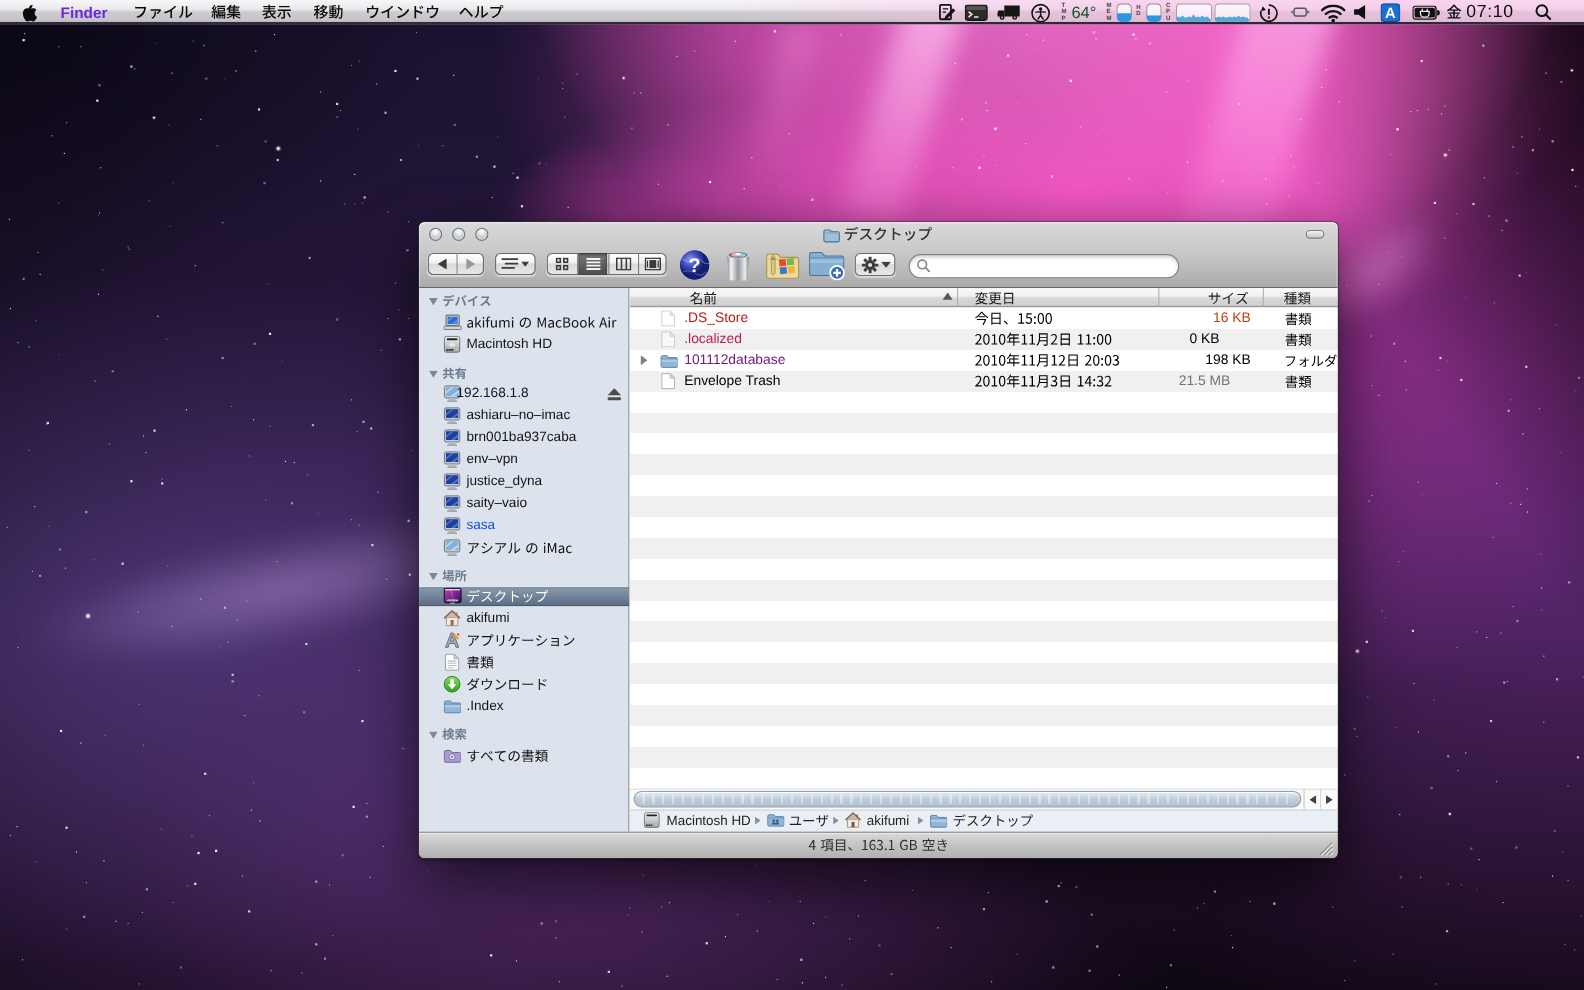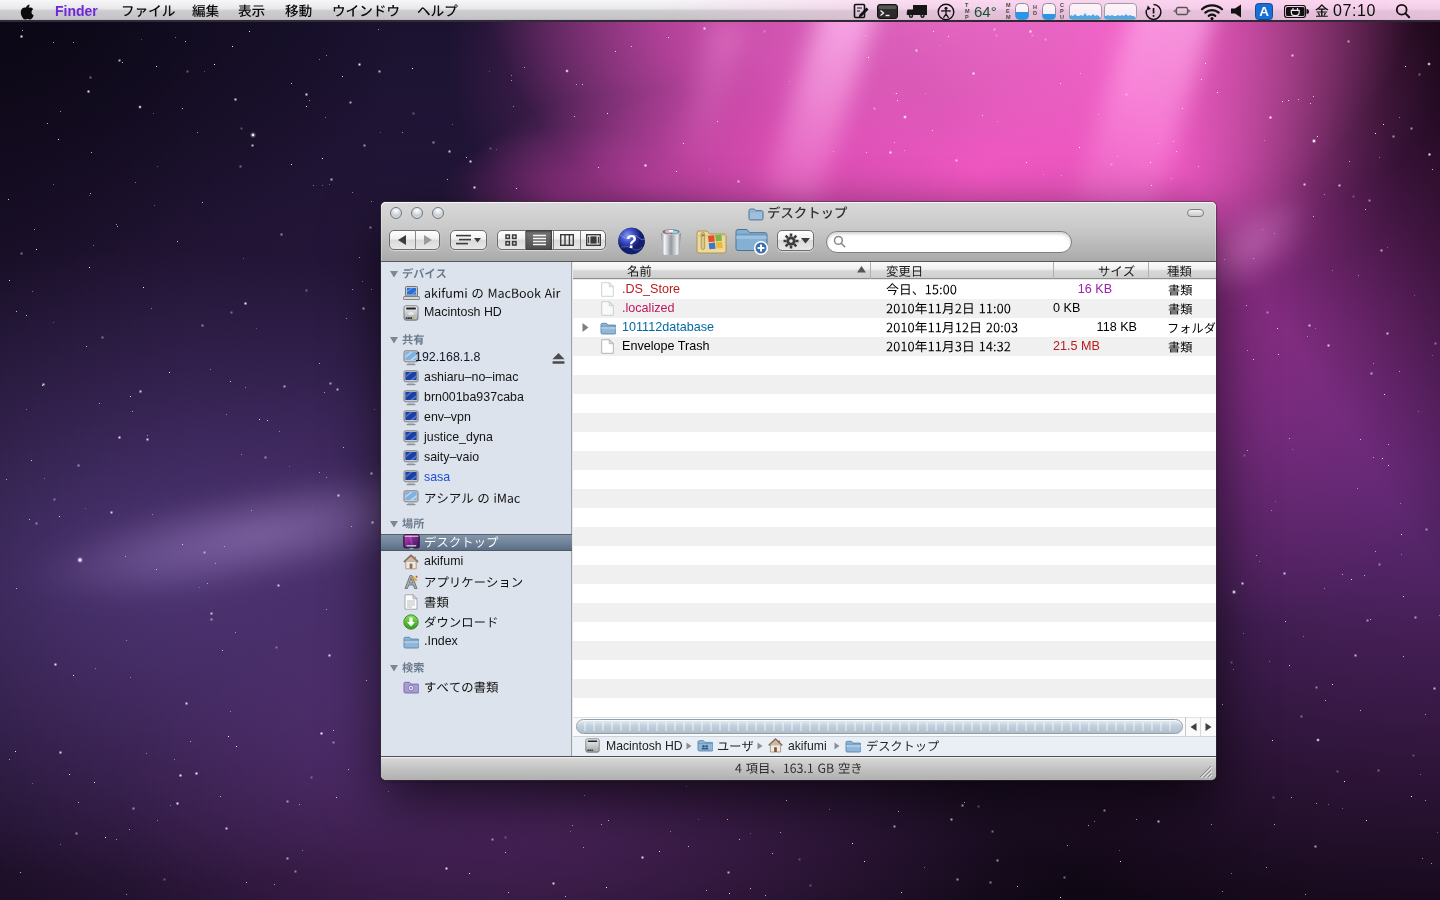--- a/index.html
+++ b/index.html
@@ -495,61 +495,61 @@
     </svg>
 <div class="abs" style="left:192px;top:78px;width:643px;height:437px;background:repeating-linear-gradient(180deg,#ffffff 0 19px,#f0f0f0 19px 38px)"></div>
 <svg class="abs" style="left:220px;top:80.0px;opacity:.6" width="13" height="15" viewBox="0 0 13 15">
       <path d="M0.7 0.7 h7.6 l4 4 V14.3 H0.7z" fill="#fff" stroke="#a8aeb4" stroke-width=".9"></path>
       <path d="M8.3 0.7 l4 4 h-4z" fill="#dde1e5" stroke="#a8aeb4" stroke-width=".8"></path>
     </svg>
 <div class="abs" style="left:241px;top:79.89999999999998px;font:12.6px 'Liberation Sans';color:#b91c1c">.DS_Store</div>
 <svg style="position:absolute;left:504px;top:79.845px;overflow:visible" width="73" height="16">
       <path transform="translate(1,12.255)" d="M6.4 -9.9C7.6 -8.3 9.8 -6.3 11.8 -5C12 -5.3 12.2 -5.7 12.5 -5.9C10.5 -7 8.2 -8.9 6.8 -10.9H5.9C4.9 -9.2 2.7 -7 0.5 -5.7C0.7 -5.5 0.9 -5.2 1.1 -5C3.3 -6.3 5.3 -8.3 6.4 -9.9ZM3.6 -6.8V-5.9H9.3V-6.8ZM2 -4.2V-3.3H9.2C8.7 -2.1 7.9 -0.5 7.2 0.8L8.3 1.1C9.1 -0.5 10.1 -2.6 10.7 -4.1L9.9 -4.3L9.7 -4.2ZM16.2 -4.5H22.6V-0.9H16.2ZM16.2 -5.5V-9H22.6V-5.5ZM15.2 -10V0.9H16.2V0.1H22.6V0.8H23.6V-10ZM29.3 0.7 30.2 -0C29.4 -1 28.2 -2.1 27.3 -2.9L26.5 -2.2C27.4 -1.4 28.5 -0.3 29.3 0.7ZM39.8 0H45V-1H43.1V-9.5H42.2C41.7 -9.2 41.1 -8.9 40.3 -8.8V-8H42V-1H39.8ZM49.2 0.2C50.8 0.2 52.3 -1 52.3 -3.1C52.3 -5.2 51 -6.1 49.5 -6.1C48.9 -6.1 48.5 -5.9 48.1 -5.7L48.3 -8.4H51.9V-9.5H47.3L47 -5L47.6 -4.6C48.1 -5 48.5 -5.2 49.2 -5.2C50.4 -5.2 51.1 -4.4 51.1 -3C51.1 -1.7 50.2 -0.8 49.1 -0.8C48 -0.8 47.3 -1.3 46.8 -1.9L46.2 -1.1C46.9 -0.5 47.8 0.2 49.2 0.2ZM54.8 -5C55.3 -5 55.7 -5.4 55.7 -5.9C55.7 -6.5 55.3 -6.8 54.8 -6.8C54.3 -6.8 54 -6.5 54 -5.9C54 -5.4 54.3 -5 54.8 -5ZM54.8 0.2C55.3 0.2 55.7 -0.2 55.7 -0.7C55.7 -1.3 55.3 -1.6 54.8 -1.6C54.3 -1.6 54 -1.3 54 -0.7C54 -0.2 54.3 0.2 54.8 0.2ZM60.2 0.2C62 0.2 63.1 -1.5 63.1 -4.8C63.1 -8 62 -9.6 60.2 -9.6C58.4 -9.6 57.3 -8 57.3 -4.8C57.3 -1.5 58.4 0.2 60.2 0.2ZM60.2 -0.8C59.1 -0.8 58.4 -2 58.4 -4.8C58.4 -7.5 59.1 -8.7 60.2 -8.7C61.3 -8.7 62 -7.5 62 -4.8C62 -2 61.3 -0.8 60.2 -0.8ZM67.4 0.2C69.1 0.2 70.3 -1.5 70.3 -4.8C70.3 -8 69.1 -9.6 67.4 -9.6C65.5 -9.6 64.4 -8 64.4 -4.8C64.4 -1.5 65.5 0.2 67.4 0.2ZM67.4 -0.8C66.3 -0.8 65.5 -2 65.5 -4.8C65.5 -7.5 66.3 -8.7 67.4 -8.7C68.4 -8.7 69.2 -7.5 69.2 -4.8C69.2 -2 68.4 -0.8 67.4 -0.8Z" fill="#000"></path>
     </svg>
-<div class="abs" style="left:672px;top:79.89999999999998px;width:84px;text-align:center;font:12.6px 'Liberation Sans';color:#a21caf">16 KB</div>
+<div class="abs" style="left:672px;top:79.89999999999998px;width:84px;text-align:right;font:12.6px 'Liberation Sans';color:#c2410c">16 KB</div>
 <svg style="position:absolute;left:786px;top:80.51px;overflow:visible" width="27" height="15">
       <path transform="translate(1,11.59)" d="M3.1 -0.8H9.2V-0H3.1ZM3.1 -1.4V-2.2H9.2V-1.4ZM2.2 -2.8V1H3.1V0.6H9.2V1H10.1V-2.8ZM0.7 -4.1V-3.4H11.5V-4.1H6.5V-4.8H10.7V-5.4H6.5V-6.1H10V-7.4H11.5V-8.1H10V-9.4H6.5V-10.3H5.6V-9.4H2V-8.8H5.6V-8.1H0.7V-7.4H5.6V-6.7H1.8V-6.1H5.6V-5.4H1.5V-4.8H5.6V-4.1ZM6.5 -8.8H9.1V-8.1H6.5ZM6.5 -6.7V-7.4H9.1V-6.7ZM17.1 -10C16.9 -9.6 16.6 -8.9 16.4 -8.5L17 -8.3C17.3 -8.6 17.6 -9.2 17.8 -9.7ZM13.1 -9.7C13.4 -9.3 13.7 -8.7 13.7 -8.3L14.4 -8.6C14.3 -8.9 14 -9.5 13.7 -10ZM19.3 -5.1H22.6V-4H19.3ZM19.3 -3.3H22.6V-2.1H19.3ZM19.3 -7H22.6V-5.8H19.3ZM19.6 -1.1C19.1 -0.6 18.1 0 17.2 0.4C17.4 0.5 17.7 0.8 17.8 1C18.7 0.6 19.8 -0 20.4 -0.7ZM21.4 -0.6C22.1 -0.2 23 0.5 23.4 1L24.1 0.5C23.7 0 22.7 -0.6 22 -1.1ZM15 -4.5V-3.4H12.8V-2.6H15C14.8 -1.7 14.4 -0.7 12.6 0.1C12.8 0.2 13 0.6 13.1 0.8C14.5 0.2 15.1 -0.6 15.5 -1.3C16.2 -0.8 16.9 -0.2 17.3 0.2L17.9 -0.5C17.4 -0.9 16.5 -1.6 15.7 -2.1C15.8 -2.3 15.8 -2.5 15.8 -2.6H18V-3.4H15.8V-4.5ZM15 -10.1V-8.1H12.8V-7.3H14.7C14.2 -6.6 13.4 -5.8 12.6 -5.4C12.8 -5.2 13.1 -4.9 13.2 -4.7C13.8 -5.1 14.5 -5.8 15 -6.5V-4.7H15.8V-6.4C16.4 -6 17.2 -5.4 17.6 -5.1L18.1 -5.7C17.7 -6 16.3 -6.9 15.8 -7.2V-7.3H18V-8.1H15.8V-10.1ZM18.5 -7.7V-1.4H23.5V-7.7H21L21.4 -8.9H23.9V-9.7H18.1V-8.9H20.4C20.3 -8.5 20.2 -8.1 20.1 -7.7Z" fill="#000"></path>
     </svg>
 <svg class="abs" style="left:220px;top:99.0px;opacity:.6" width="13" height="15" viewBox="0 0 13 15">
       <path d="M0.7 0.7 h7.6 l4 4 V14.3 H0.7z" fill="#fff" stroke="#a8aeb4" stroke-width=".9"></path>
       <path d="M8.3 0.7 l4 4 h-4z" fill="#dde1e5" stroke="#a8aeb4" stroke-width=".8"></path>
     </svg>
 <div class="abs" style="left:241px;top:98.89999999999998px;font:12.6px 'Liberation Sans';color:#be185d">.localized</div>
 <svg style="position:absolute;left:504px;top:98.845px;overflow:visible" width="127" height="16">
       <path transform="translate(1,12.255)" d="M0.6 0H6.5V-1H3.9C3.4 -1 2.8 -1 2.3 -0.9C4.6 -3 6.1 -5 6.1 -6.8C6.1 -8.5 5 -9.6 3.3 -9.6C2.1 -9.6 1.3 -9.1 0.5 -8.2L1.2 -7.6C1.7 -8.2 2.4 -8.7 3.2 -8.7C4.3 -8.7 4.9 -7.9 4.9 -6.8C4.9 -5.2 3.5 -3.3 0.6 -0.7ZM10.7 0.2C12.5 0.2 13.7 -1.5 13.7 -4.8C13.7 -8 12.5 -9.6 10.7 -9.6C8.9 -9.6 7.8 -8 7.8 -4.8C7.8 -1.5 8.9 0.2 10.7 0.2ZM10.7 -0.8C9.7 -0.8 8.9 -2 8.9 -4.8C8.9 -7.5 9.7 -8.7 10.7 -8.7C11.8 -8.7 12.6 -7.5 12.6 -4.8C12.6 -2 11.8 -0.8 10.7 -0.8ZM15.5 0H20.6V-1H18.7V-9.5H17.8C17.3 -9.2 16.7 -8.9 15.9 -8.8V-8H17.6V-1H15.5ZM25.1 0.2C26.9 0.2 28 -1.5 28 -4.8C28 -8 26.9 -9.6 25.1 -9.6C23.3 -9.6 22.1 -8 22.1 -4.8C22.1 -1.5 23.3 0.2 25.1 0.2ZM25.1 -0.8C24 -0.8 23.3 -2 23.3 -4.8C23.3 -7.5 24 -8.7 25.1 -8.7C26.1 -8.7 26.9 -7.5 26.9 -4.8C26.9 -2 26.1 -0.8 25.1 -0.8ZM29.3 -2.9V-1.9H35.2V1H36.2V-1.9H40.9V-2.9H36.2V-5.4H40V-6.4H36.2V-8.3H40.3V-9.3H32.6C32.8 -9.7 33 -10.2 33.2 -10.6L32.2 -10.9C31.6 -9.1 30.5 -7.5 29.3 -6.4C29.5 -6.3 29.9 -5.9 30.1 -5.8C30.8 -6.5 31.5 -7.3 32.1 -8.3H35.2V-6.4H31.4V-2.9ZM32.4 -2.9V-5.4H35.2V-2.9ZM42.7 0H47.9V-1H46V-9.5H45.1C44.5 -9.2 43.9 -8.9 43.1 -8.8V-8H44.8V-1H42.7ZM49.8 0H55V-1H53.1V-9.5H52.2C51.7 -9.2 51.1 -8.9 50.3 -8.8V-8H51.9V-1H49.8ZM58.5 -10.2V-6.2C58.5 -4.1 58.3 -1.5 56.2 0.3C56.5 0.5 56.8 0.8 57 1C58.2 -0.1 58.9 -1.5 59.2 -3H65.4V-0.4C65.4 -0.1 65.3 -0 65 -0C64.7 -0 63.7 0 62.6 -0C62.8 0.2 63 0.7 63 1C64.4 1 65.3 1 65.8 0.8C66.3 0.6 66.4 0.3 66.4 -0.4V-10.2ZM59.5 -9.2H65.4V-7H59.5ZM59.5 -6.1H65.4V-3.9H59.4C59.5 -4.7 59.5 -5.4 59.5 -6.1ZM69.3 0H75.3V-1H72.7C72.2 -1 71.6 -1 71.1 -0.9C73.3 -3 74.8 -5 74.8 -6.8C74.8 -8.5 73.7 -9.6 72.1 -9.6C70.9 -9.6 70 -9.1 69.3 -8.2L70 -7.6C70.5 -8.2 71.1 -8.7 71.9 -8.7C73.1 -8.7 73.7 -7.9 73.7 -6.8C73.7 -5.2 72.3 -3.3 69.3 -0.7ZM79.2 -4.5H85.6V-0.9H79.2ZM79.2 -5.5V-9H85.6V-5.5ZM78.2 -10V0.9H79.2V0.1H85.6V0.8H86.6V-10ZM93.8 0H99V-1H97.1V-9.5H96.2C95.7 -9.2 95.1 -8.9 94.2 -8.8V-8H95.9V-1H93.8ZM101 0H106.2V-1H104.3V-9.5H103.4C102.9 -9.2 102.2 -8.9 101.4 -8.8V-8H103.1V-1H101ZM108.8 -5C109.3 -5 109.6 -5.4 109.6 -5.9C109.6 -6.5 109.3 -6.8 108.8 -6.8C108.3 -6.8 107.9 -6.5 107.9 -5.9C107.9 -5.4 108.3 -5 108.8 -5ZM108.8 0.2C109.3 0.2 109.6 -0.2 109.6 -0.7C109.6 -1.3 109.3 -1.6 108.8 -1.6C108.3 -1.6 107.9 -1.3 107.9 -0.7C107.9 -0.2 108.3 0.2 108.8 0.2ZM114.2 0.2C116 0.2 117.1 -1.5 117.1 -4.8C117.1 -8 116 -9.6 114.2 -9.6C112.4 -9.6 111.2 -8 111.2 -4.8C111.2 -1.5 112.4 0.2 114.2 0.2ZM114.2 -0.8C113.1 -0.8 112.4 -2 112.4 -4.8C112.4 -7.5 113.1 -8.7 114.2 -8.7C115.2 -8.7 116 -7.5 116 -4.8C116 -2 115.2 -0.8 114.2 -0.8ZM121.3 0.2C123.1 0.2 124.3 -1.5 124.3 -4.8C124.3 -8 123.1 -9.6 121.3 -9.6C119.5 -9.6 118.4 -8 118.4 -4.8C118.4 -1.5 119.5 0.2 121.3 0.2ZM121.3 -0.8C120.3 -0.8 119.5 -2 119.5 -4.8C119.5 -7.5 120.3 -8.7 121.3 -8.7C122.4 -8.7 123.1 -7.5 123.1 -4.8C123.1 -2 122.4 -0.8 121.3 -0.8Z" fill="#000"></path>
     </svg>
-<div class="abs" style="left:672px;top:98.89999999999998px;width:84px;text-align:left;font:12.6px 'Liberation Sans';color:#000">0 KB</div>
+<div class="abs" style="left:672px;top:98.89999999999998px;width:84px;text-align:center;font:12.6px 'Liberation Sans';color:#000">0 KB</div>
 <svg style="position:absolute;left:786px;top:99.51px;overflow:visible" width="27" height="15">
       <path transform="translate(1,11.59)" d="M3.1 -0.8H9.2V-0H3.1ZM3.1 -1.4V-2.2H9.2V-1.4ZM2.2 -2.8V1H3.1V0.6H9.2V1H10.1V-2.8ZM0.7 -4.1V-3.4H11.5V-4.1H6.5V-4.8H10.7V-5.4H6.5V-6.1H10V-7.4H11.5V-8.1H10V-9.4H6.5V-10.3H5.6V-9.4H2V-8.8H5.6V-8.1H0.7V-7.4H5.6V-6.7H1.8V-6.1H5.6V-5.4H1.5V-4.8H5.6V-4.1ZM6.5 -8.8H9.1V-8.1H6.5ZM6.5 -6.7V-7.4H9.1V-6.7ZM17.1 -10C16.9 -9.6 16.6 -8.9 16.4 -8.5L17 -8.3C17.3 -8.6 17.6 -9.2 17.8 -9.7ZM13.1 -9.7C13.4 -9.3 13.7 -8.7 13.7 -8.3L14.4 -8.6C14.3 -8.9 14 -9.5 13.7 -10ZM19.3 -5.1H22.6V-4H19.3ZM19.3 -3.3H22.6V-2.1H19.3ZM19.3 -7H22.6V-5.8H19.3ZM19.6 -1.1C19.1 -0.6 18.1 0 17.2 0.4C17.4 0.5 17.7 0.8 17.8 1C18.7 0.6 19.8 -0 20.4 -0.7ZM21.4 -0.6C22.1 -0.2 23 0.5 23.4 1L24.1 0.5C23.7 0 22.7 -0.6 22 -1.1ZM15 -4.5V-3.4H12.8V-2.6H15C14.8 -1.7 14.4 -0.7 12.6 0.1C12.8 0.2 13 0.6 13.1 0.8C14.5 0.2 15.1 -0.6 15.5 -1.3C16.2 -0.8 16.9 -0.2 17.3 0.2L17.9 -0.5C17.4 -0.9 16.5 -1.6 15.7 -2.1C15.8 -2.3 15.8 -2.5 15.8 -2.6H18V-3.4H15.8V-4.5ZM15 -10.1V-8.1H12.8V-7.3H14.7C14.2 -6.6 13.4 -5.8 12.6 -5.4C12.8 -5.2 13.1 -4.9 13.2 -4.7C13.8 -5.1 14.5 -5.8 15 -6.5V-4.7H15.8V-6.4C16.4 -6 17.2 -5.4 17.6 -5.1L18.1 -5.7C17.7 -6 16.3 -6.9 15.8 -7.2V-7.3H18V-8.1H15.8V-10.1ZM18.5 -7.7V-1.4H23.5V-7.7H21L21.4 -8.9H23.9V-9.7H18.1V-8.9H20.4C20.3 -8.5 20.2 -8.1 20.1 -7.7Z" fill="#000"></path>
     </svg>
 <svg class="abs" style="left:201px;top:121.0px" width="7" height="9" viewBox="0 0 7 9">
       <path d="M0.5 0 L6.5 4.5 L0.5 9z" fill="#7f7f7f"></path>
     </svg>
 <svg class="abs" style="left:219px;top:117.5px" width="16" height="16" viewBox="0 0 16 16">
       <path d="M1 4.6 a1.3 1.3 0 0 1 1.3-1.3 h4.2 l1.5 1.8 h6.7 a1.3 1.3 0 0 1 1.3 1.3 v6.3 a1.3 1.3 0 0 1 -1.3 1.3 H2.3 A1.3 1.3 0 0 1 1 12.7z" fill="#8fb7d9" stroke="#5a85aa" stroke-width=".9"></path>
 <path d="M1 6.6 h15 v-1 h-15z" fill="#5a85aa" opacity=".55"></path>
 <path d="M1 7 h15 v2.2 h-15z" fill="rgba(255,255,255,.25)"></path>
     </svg>
-<div class="abs" style="left:241px;top:117.89999999999998px;font:12.6px 'Liberation Sans';color:#0369a1">101112database</div>
+<div class="abs" style="left:241px;top:117.89999999999998px;font:12.6px 'Liberation Sans';color:#701a75">101112database</div>
 <svg style="position:absolute;left:504px;top:117.845px;overflow:visible" width="135" height="16">
       <path transform="translate(1,12.255)" d="M0.6 0H6.5V-1H3.9C3.4 -1 2.8 -1 2.3 -0.9C4.6 -3 6.1 -5 6.1 -6.8C6.1 -8.5 5 -9.6 3.3 -9.6C2.1 -9.6 1.3 -9.1 0.5 -8.2L1.2 -7.6C1.7 -8.2 2.4 -8.7 3.2 -8.7C4.3 -8.7 4.9 -7.9 4.9 -6.8C4.9 -5.2 3.5 -3.3 0.6 -0.7ZM10.7 0.2C12.5 0.2 13.7 -1.5 13.7 -4.8C13.7 -8 12.5 -9.6 10.7 -9.6C8.9 -9.6 7.8 -8 7.8 -4.8C7.8 -1.5 8.9 0.2 10.7 0.2ZM10.7 -0.8C9.7 -0.8 8.9 -2 8.9 -4.8C8.9 -7.5 9.7 -8.7 10.7 -8.7C11.8 -8.7 12.6 -7.5 12.6 -4.8C12.6 -2 11.8 -0.8 10.7 -0.8ZM15.5 0H20.6V-1H18.7V-9.5H17.8C17.3 -9.2 16.7 -8.9 15.9 -8.8V-8H17.6V-1H15.5ZM25.1 0.2C26.9 0.2 28 -1.5 28 -4.8C28 -8 26.9 -9.6 25.1 -9.6C23.3 -9.6 22.1 -8 22.1 -4.8C22.1 -1.5 23.3 0.2 25.1 0.2ZM25.1 -0.8C24 -0.8 23.3 -2 23.3 -4.8C23.3 -7.5 24 -8.7 25.1 -8.7C26.1 -8.7 26.9 -7.5 26.9 -4.8C26.9 -2 26.1 -0.8 25.1 -0.8ZM29.3 -2.9V-1.9H35.2V1H36.2V-1.9H40.9V-2.9H36.2V-5.4H40V-6.4H36.2V-8.3H40.3V-9.3H32.6C32.8 -9.7 33 -10.2 33.2 -10.6L32.2 -10.9C31.6 -9.1 30.5 -7.5 29.3 -6.4C29.5 -6.3 29.9 -5.9 30.1 -5.8C30.8 -6.5 31.5 -7.3 32.1 -8.3H35.2V-6.4H31.4V-2.9ZM32.4 -2.9V-5.4H35.2V-2.9ZM42.7 0H47.9V-1H46V-9.5H45.1C44.5 -9.2 43.9 -8.9 43.1 -8.8V-8H44.8V-1H42.7ZM49.8 0H55V-1H53.1V-9.5H52.2C51.7 -9.2 51.1 -8.9 50.3 -8.8V-8H51.9V-1H49.8ZM58.5 -10.2V-6.2C58.5 -4.1 58.3 -1.5 56.2 0.3C56.5 0.5 56.8 0.8 57 1C58.2 -0.1 58.9 -1.5 59.2 -3H65.4V-0.4C65.4 -0.1 65.3 -0 65 -0C64.7 -0 63.7 0 62.6 -0C62.8 0.2 63 0.7 63 1C64.4 1 65.3 1 65.8 0.8C66.3 0.6 66.4 0.3 66.4 -0.4V-10.2ZM59.5 -9.2H65.4V-7H59.5ZM59.5 -6.1H65.4V-3.9H59.4C59.5 -4.7 59.5 -5.4 59.5 -6.1ZM69.9 0H75.1V-1H73.2V-9.5H72.3C71.8 -9.2 71.2 -8.9 70.3 -8.8V-8H72V-1H69.9ZM76.5 0H82.4V-1H79.8C79.3 -1 78.8 -1 78.3 -0.9C80.5 -3 82 -5 82 -6.8C82 -8.5 80.9 -9.6 79.2 -9.6C78 -9.6 77.2 -9.1 76.4 -8.2L77.1 -7.6C77.6 -8.2 78.3 -8.7 79.1 -8.7C80.3 -8.7 80.8 -7.9 80.8 -6.8C80.8 -5.2 79.5 -3.3 76.5 -0.7ZM86.3 -4.5H92.8V-0.9H86.3ZM86.3 -5.5V-9H92.8V-5.5ZM85.3 -10V0.9H86.3V0.1H92.8V0.8H93.8V-10ZM100.4 0H106.4V-1H103.7C103.3 -1 102.7 -1 102.2 -0.9C104.4 -3 105.9 -5 105.9 -6.8C105.9 -8.5 104.8 -9.6 103.1 -9.6C101.9 -9.6 101.1 -9.1 100.4 -8.2L101 -7.6C101.6 -8.2 102.2 -8.7 103 -8.7C104.2 -8.7 104.7 -7.9 104.7 -6.8C104.7 -5.2 103.4 -3.3 100.4 -0.7ZM110.6 0.2C112.4 0.2 113.5 -1.5 113.5 -4.8C113.5 -8 112.4 -9.6 110.6 -9.6C108.8 -9.6 107.7 -8 107.7 -4.8C107.7 -1.5 108.8 0.2 110.6 0.2ZM110.6 -0.8C109.5 -0.8 108.8 -2 108.8 -4.8C108.8 -7.5 109.5 -8.7 110.6 -8.7C111.7 -8.7 112.4 -7.5 112.4 -4.8C112.4 -2 111.7 -0.8 110.6 -0.8ZM116 -5C116.4 -5 116.8 -5.4 116.8 -5.9C116.8 -6.5 116.4 -6.8 116 -6.8C115.5 -6.8 115.1 -6.5 115.1 -5.9C115.1 -5.4 115.5 -5 116 -5ZM116 0.2C116.4 0.2 116.8 -0.2 116.8 -0.7C116.8 -1.3 116.4 -1.6 116 -1.6C115.5 -1.6 115.1 -1.3 115.1 -0.7C115.1 -0.2 115.5 0.2 116 0.2ZM121.3 0.2C123.1 0.2 124.3 -1.5 124.3 -4.8C124.3 -8 123.1 -9.6 121.3 -9.6C119.5 -9.6 118.4 -8 118.4 -4.8C118.4 -1.5 119.5 0.2 121.3 0.2ZM121.3 -0.8C120.3 -0.8 119.5 -2 119.5 -4.8C119.5 -7.5 120.3 -8.7 121.3 -8.7C122.4 -8.7 123.1 -7.5 123.1 -4.8C123.1 -2 122.4 -0.8 121.3 -0.8ZM128.3 0.2C130 0.2 131.3 -0.8 131.3 -2.5C131.3 -3.8 130.5 -4.7 129.3 -4.9V-5C130.4 -5.3 131 -6.1 131 -7.3C131 -8.8 129.9 -9.6 128.3 -9.6C127.2 -9.6 126.3 -9.1 125.6 -8.5L126.3 -7.8C126.8 -8.3 127.5 -8.7 128.2 -8.7C129.2 -8.7 129.8 -8.1 129.8 -7.2C129.8 -6.2 129.2 -5.4 127.2 -5.4V-4.5C129.4 -4.5 130.1 -3.7 130.1 -2.6C130.1 -1.5 129.4 -0.8 128.2 -0.8C127.2 -0.8 126.4 -1.3 125.9 -1.9L125.3 -1.1C125.9 -0.5 126.8 0.2 128.3 0.2Z" fill="#000"></path>
     </svg>
-<div class="abs" style="left:672px;top:117.89999999999998px;width:84px;text-align:right;font:12.6px 'Liberation Sans';color:#000">118 KB</div>
+<div class="abs" style="left:672px;top:117.89999999999998px;width:84px;text-align:right;font:12.6px 'Liberation Sans';color:#000">198 KB</div>
 <svg style="position:absolute;left:785px;top:118.51px;overflow:visible" width="51" height="15">
       <path transform="translate(1,11.59)" d="M10.5 -8.1 9.8 -8.6C9.5 -8.5 9.3 -8.5 9.1 -8.5C8.6 -8.5 3.7 -8.5 3 -8.5C2.6 -8.5 2.1 -8.6 1.8 -8.6V-7.5C2.1 -7.5 2.5 -7.6 3 -7.6C3.7 -7.6 8.5 -7.6 9.2 -7.6C9.1 -6.4 8.5 -4.7 7.6 -3.6C6.6 -2.3 5.2 -1.2 2.9 -0.6L3.7 0.3C5.9 -0.4 7.4 -1.6 8.5 -3C9.5 -4.3 10.1 -6.2 10.3 -7.5C10.4 -7.7 10.4 -7.9 10.5 -8.1ZM14.3 -1 15 -0.3C16.7 -1.2 18.4 -2.7 19.3 -3.9L19.3 -0.5C19.3 -0.2 19.2 -0.1 19 -0.1C18.6 -0.1 18 -0.1 17.5 -0.2L17.5 0.7C18 0.7 18.8 0.8 19.3 0.8C19.8 0.8 20.2 0.4 20.2 -0.1L20.1 -4.8H21.9C22.1 -4.8 22.5 -4.7 22.7 -4.7V-5.7C22.5 -5.7 22.1 -5.6 21.9 -5.6H20.1L20.1 -6.6C20.1 -6.9 20.1 -7.2 20.1 -7.5H19.1C19.2 -7.2 19.2 -6.9 19.2 -6.6L19.2 -5.6H15.6C15.3 -5.6 14.9 -5.7 14.7 -5.7V-4.7C14.9 -4.7 15.2 -4.8 15.6 -4.8H18.8C18 -3.5 16.2 -1.9 14.3 -1ZM30.8 -0.3 31.4 0.3C31.5 0.2 31.7 0.1 31.9 0C33.3 -0.7 35 -2 36 -3.4L35.4 -4.2C34.5 -2.8 33 -1.7 31.9 -1.2C31.9 -1.6 31.9 -7.5 31.9 -8.2C31.9 -8.7 31.9 -9.1 31.9 -9.1H30.8C30.8 -9.1 30.9 -8.7 30.9 -8.2C30.9 -7.5 30.9 -1.5 30.9 -0.9C30.9 -0.7 30.8 -0.5 30.8 -0.3ZM25.2 -0.3 26.1 0.3C27.1 -0.5 27.9 -1.7 28.3 -3C28.6 -4.3 28.7 -6.9 28.7 -8.2C28.7 -8.6 28.7 -9 28.7 -9.1H27.6C27.7 -8.9 27.7 -8.6 27.7 -8.2C27.7 -6.9 27.7 -4.4 27.3 -3.3C27 -2.1 26.2 -1 25.2 -0.3ZM47.3 -10.3 46.6 -10.1C47 -9.6 47.4 -8.9 47.6 -8.4L48.3 -8.7C48.1 -9.1 47.6 -9.9 47.3 -10.3ZM42.7 -9.3 41.6 -9.7C41.6 -9.3 41.4 -8.9 41.2 -8.7C40.7 -7.6 39.4 -5.7 37.3 -4.4L38.1 -3.8C39.5 -4.7 40.6 -5.9 41.4 -7H45.5C45.3 -6 44.6 -4.7 43.8 -3.6C43 -4.2 42.1 -4.8 41.3 -5.3L40.6 -4.6C41.4 -4.1 42.3 -3.5 43.2 -2.9C42.1 -1.7 40.5 -0.6 38.5 0.1L39.4 0.8C41.4 0.1 42.9 -1.1 44 -2.3C44.5 -1.9 45 -1.5 45.3 -1.2L46.1 -2C45.7 -2.3 45.2 -2.7 44.7 -3.1C45.6 -4.3 46.3 -5.7 46.6 -6.9C46.6 -7.1 46.8 -7.4 46.9 -7.5L46.3 -7.9L46.9 -8.2C46.7 -8.7 46.2 -9.4 45.9 -9.8L45.3 -9.6C45.6 -9.1 46 -8.4 46.3 -7.9L46.1 -8C45.9 -7.9 45.6 -7.9 45.2 -7.9H42L42.2 -8.3C42.3 -8.6 42.5 -9 42.7 -9.3Z" fill="#000"></path>
     </svg>
 <svg class="abs" style="left:220px;top:137.0px;opacity:1" width="13" height="15" viewBox="0 0 13 15">
       <path d="M0.7 0.7 h7.6 l4 4 V14.3 H0.7z" fill="#fff" stroke="#a8aeb4" stroke-width=".9"></path>
       <path d="M8.3 0.7 l4 4 h-4z" fill="#dde1e5" stroke="#a8aeb4" stroke-width=".8"></path>
     </svg>
 <div class="abs" style="left:241px;top:136.89999999999998px;font:12.6px 'Liberation Sans';color:#000">Envelope Trash</div>
 <svg style="position:absolute;left:504px;top:136.845px;overflow:visible" width="127" height="16">
       <path transform="translate(1,12.255)" d="M0.6 0H6.5V-1H3.9C3.4 -1 2.8 -1 2.3 -0.9C4.6 -3 6.1 -5 6.1 -6.8C6.1 -8.5 5 -9.6 3.3 -9.6C2.1 -9.6 1.3 -9.1 0.5 -8.2L1.2 -7.6C1.7 -8.2 2.4 -8.7 3.2 -8.7C4.3 -8.7 4.9 -7.9 4.9 -6.8C4.9 -5.2 3.5 -3.3 0.6 -0.7ZM10.7 0.2C12.5 0.2 13.7 -1.5 13.7 -4.8C13.7 -8 12.5 -9.6 10.7 -9.6C8.9 -9.6 7.8 -8 7.8 -4.8C7.8 -1.5 8.9 0.2 10.7 0.2ZM10.7 -0.8C9.7 -0.8 8.9 -2 8.9 -4.8C8.9 -7.5 9.7 -8.7 10.7 -8.7C11.8 -8.7 12.6 -7.5 12.6 -4.8C12.6 -2 11.8 -0.8 10.7 -0.8ZM15.5 0H20.6V-1H18.7V-9.5H17.8C17.3 -9.2 16.7 -8.9 15.9 -8.8V-8H17.6V-1H15.5ZM25.1 0.2C26.9 0.2 28 -1.5 28 -4.8C28 -8 26.9 -9.6 25.1 -9.6C23.3 -9.6 22.1 -8 22.1 -4.8C22.1 -1.5 23.3 0.2 25.1 0.2ZM25.1 -0.8C24 -0.8 23.3 -2 23.3 -4.8C23.3 -7.5 24 -8.7 25.1 -8.7C26.1 -8.7 26.9 -7.5 26.9 -4.8C26.9 -2 26.1 -0.8 25.1 -0.8ZM29.3 -2.9V-1.9H35.2V1H36.2V-1.9H40.9V-2.9H36.2V-5.4H40V-6.4H36.2V-8.3H40.3V-9.3H32.6C32.8 -9.7 33 -10.2 33.2 -10.6L32.2 -10.9C31.6 -9.1 30.5 -7.5 29.3 -6.4C29.5 -6.3 29.9 -5.9 30.1 -5.8C30.8 -6.5 31.5 -7.3 32.1 -8.3H35.2V-6.4H31.4V-2.9ZM32.4 -2.9V-5.4H35.2V-2.9ZM42.7 0H47.9V-1H46V-9.5H45.1C44.5 -9.2 43.9 -8.9 43.1 -8.8V-8H44.8V-1H42.7ZM49.8 0H55V-1H53.1V-9.5H52.2C51.7 -9.2 51.1 -8.9 50.3 -8.8V-8H51.9V-1H49.8ZM58.5 -10.2V-6.2C58.5 -4.1 58.3 -1.5 56.2 0.3C56.5 0.5 56.8 0.8 57 1C58.2 -0.1 58.9 -1.5 59.2 -3H65.4V-0.4C65.4 -0.1 65.3 -0 65 -0C64.7 -0 63.7 0 62.6 -0C62.8 0.2 63 0.7 63 1C64.4 1 65.3 1 65.8 0.8C66.3 0.6 66.4 0.3 66.4 -0.4V-10.2ZM59.5 -9.2H65.4V-7H59.5ZM59.5 -6.1H65.4V-3.9H59.4C59.5 -4.7 59.5 -5.4 59.5 -6.1ZM72.1 0.2C73.8 0.2 75.2 -0.8 75.2 -2.5C75.2 -3.8 74.3 -4.7 73.2 -4.9V-5C74.2 -5.3 74.9 -6.1 74.9 -7.3C74.9 -8.8 73.7 -9.6 72.1 -9.6C71 -9.6 70.2 -9.1 69.5 -8.5L70.1 -7.8C70.7 -8.3 71.3 -8.7 72.1 -8.7C73.1 -8.7 73.7 -8.1 73.7 -7.2C73.7 -6.2 73 -5.4 71.1 -5.4V-4.5C73.2 -4.5 74 -3.7 74 -2.6C74 -1.5 73.2 -0.8 72.1 -0.8C71 -0.8 70.3 -1.3 69.7 -1.9L69.1 -1.1C69.8 -0.5 70.7 0.2 72.1 0.2ZM79.2 -4.5H85.6V-0.9H79.2ZM79.2 -5.5V-9H85.6V-5.5ZM78.2 -10V0.9H79.2V0.1H85.6V0.8H86.6V-10ZM93.8 0H99V-1H97.1V-9.5H96.2C95.7 -9.2 95.1 -8.9 94.2 -8.8V-8H95.9V-1H93.8ZM104.2 0H105.3V-2.6H106.6V-3.5H105.3V-9.5H104L100.1 -3.4V-2.6H104.2ZM104.2 -3.5H101.3L103.5 -6.8C103.8 -7.2 104 -7.7 104.2 -8.2H104.3C104.3 -7.7 104.2 -6.9 104.2 -6.5ZM108.8 -5C109.3 -5 109.6 -5.4 109.6 -5.9C109.6 -6.5 109.3 -6.8 108.8 -6.8C108.3 -6.8 107.9 -6.5 107.9 -5.9C107.9 -5.4 108.3 -5 108.8 -5ZM108.8 0.2C109.3 0.2 109.6 -0.2 109.6 -0.7C109.6 -1.3 109.3 -1.6 108.8 -1.6C108.3 -1.6 107.9 -1.3 107.9 -0.7C107.9 -0.2 108.3 0.2 108.8 0.2ZM114 0.2C115.7 0.2 117 -0.8 117 -2.5C117 -3.8 116.1 -4.7 115 -4.9V-5C116 -5.3 116.7 -6.1 116.7 -7.3C116.7 -8.8 115.5 -9.6 113.9 -9.6C112.9 -9.6 112 -9.1 111.3 -8.5L111.9 -7.8C112.5 -8.3 113.1 -8.7 113.9 -8.7C114.9 -8.7 115.5 -8.1 115.5 -7.2C115.5 -6.2 114.8 -5.4 112.9 -5.4V-4.5C115.1 -4.5 115.8 -3.7 115.8 -2.6C115.8 -1.5 115 -0.8 113.9 -0.8C112.8 -0.8 112.1 -1.3 111.6 -1.9L111 -1.1C111.6 -0.5 112.5 0.2 114 0.2ZM118.3 0H124.3V-1H121.6C121.2 -1 120.6 -1 120.1 -0.9C122.3 -3 123.8 -5 123.8 -6.8C123.8 -8.5 122.7 -9.6 121.1 -9.6C119.9 -9.6 119 -9.1 118.3 -8.2L119 -7.6C119.5 -8.2 120.1 -8.7 120.9 -8.7C122.1 -8.7 122.7 -7.9 122.7 -6.8C122.7 -5.2 121.3 -3.3 118.3 -0.7Z" fill="#000"></path>
     </svg>
-<div class="abs" style="left:672px;top:136.89999999999998px;width:84px;text-align:left;font:12.6px 'Liberation Sans';color:#b91c1c">21.5 MB</div>
+<div class="abs" style="left:672px;top:136.89999999999998px;width:84px;text-align:center;font:12.6px 'Liberation Sans';color:#737373">21.5 MB</div>
 <svg style="position:absolute;left:786px;top:137.51px;overflow:visible" width="27" height="15">
       <path transform="translate(1,11.59)" d="M3.1 -0.8H9.2V-0H3.1ZM3.1 -1.4V-2.2H9.2V-1.4ZM2.2 -2.8V1H3.1V0.6H9.2V1H10.1V-2.8ZM0.7 -4.1V-3.4H11.5V-4.1H6.5V-4.8H10.7V-5.4H6.5V-6.1H10V-7.4H11.5V-8.1H10V-9.4H6.5V-10.3H5.6V-9.4H2V-8.8H5.6V-8.1H0.7V-7.4H5.6V-6.7H1.8V-6.1H5.6V-5.4H1.5V-4.8H5.6V-4.1ZM6.5 -8.8H9.1V-8.1H6.5ZM6.5 -6.7V-7.4H9.1V-6.7ZM17.1 -10C16.9 -9.6 16.6 -8.9 16.4 -8.5L17 -8.3C17.3 -8.6 17.6 -9.2 17.8 -9.7ZM13.1 -9.7C13.4 -9.3 13.7 -8.7 13.7 -8.3L14.4 -8.6C14.3 -8.9 14 -9.5 13.7 -10ZM19.3 -5.1H22.6V-4H19.3ZM19.3 -3.3H22.6V-2.1H19.3ZM19.3 -7H22.6V-5.8H19.3ZM19.6 -1.1C19.1 -0.6 18.1 0 17.2 0.4C17.4 0.5 17.7 0.8 17.8 1C18.7 0.6 19.8 -0 20.4 -0.7ZM21.4 -0.6C22.1 -0.2 23 0.5 23.4 1L24.1 0.5C23.7 0 22.7 -0.6 22 -1.1ZM15 -4.5V-3.4H12.8V-2.6H15C14.8 -1.7 14.4 -0.7 12.6 0.1C12.8 0.2 13 0.6 13.1 0.8C14.5 0.2 15.1 -0.6 15.5 -1.3C16.2 -0.8 16.9 -0.2 17.3 0.2L17.9 -0.5C17.4 -0.9 16.5 -1.6 15.7 -2.1C15.8 -2.3 15.8 -2.5 15.8 -2.6H18V-3.4H15.8V-4.5ZM15 -10.1V-8.1H12.8V-7.3H14.7C14.2 -6.6 13.4 -5.8 12.6 -5.4C12.8 -5.2 13.1 -4.9 13.2 -4.7C13.8 -5.1 14.5 -5.8 15 -6.5V-4.7H15.8V-6.4C16.4 -6 17.2 -5.4 17.6 -5.1L18.1 -5.7C17.7 -6 16.3 -6.9 15.8 -7.2V-7.3H18V-8.1H15.8V-10.1ZM18.5 -7.7V-1.4H23.5V-7.7H21L21.4 -8.9H23.9V-9.7H18.1V-8.9H20.4C20.3 -8.5 20.2 -8.1 20.1 -7.7Z" fill="#000"></path>
     </svg>
 <div class="abs" style="left:192px;top:515px;width:643px;height:19px;background:#fafafa;border-top:1px solid #e2e2e2"></div>
 <div class="abs" style="left:195px;top:517px;width:607px;height:15px;border-radius:7.5px;border:1px solid #8fa0af;background:linear-gradient(180deg,#e8eef3 0%,#c2d0dc 45%,#aebfcd 100%);box-shadow:inset 0 1px 0 rgba(255,255,255,.8)"></div>
 <div class="abs" style="left:203px;top:520px;width:591px;height:9px;background:repeating-linear-gradient(90deg,rgba(255,255,255,.38) 0 2px,rgba(255,255,255,0) 2px 9px)"></div>
 <div class="abs" style="left:804px;top:515px;width:1px;height:19px;background:#c8c8c8"></div>
 <div class="abs" style="left:819px;top:515px;width:1px;height:19px;background:#d8d8d8"></div>
 <svg class="abs" style="left:809px;top:521px" width="7" height="8" viewBox="0 0 7 8">
       <path d="M6.5 0 L0.5 4 L6.5 8z" fill="#3f3f3f"></path>

